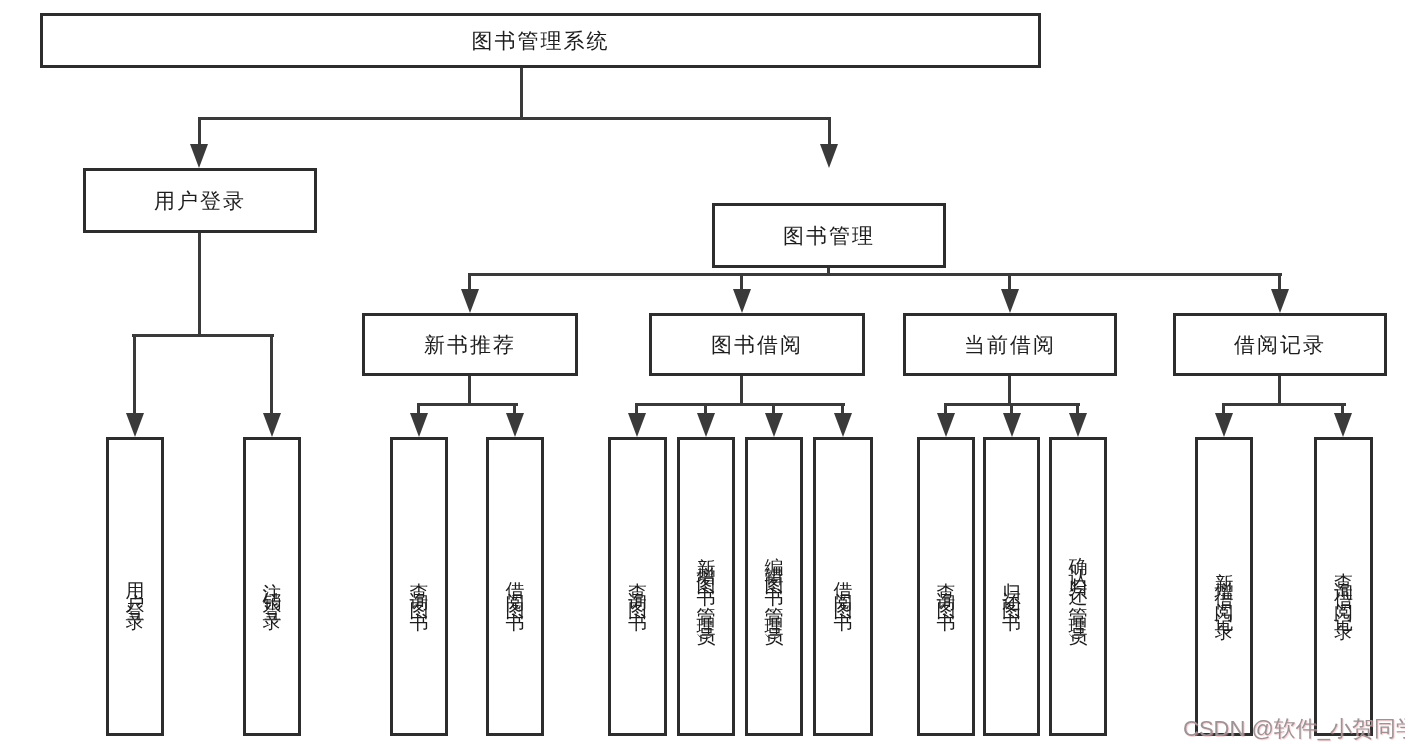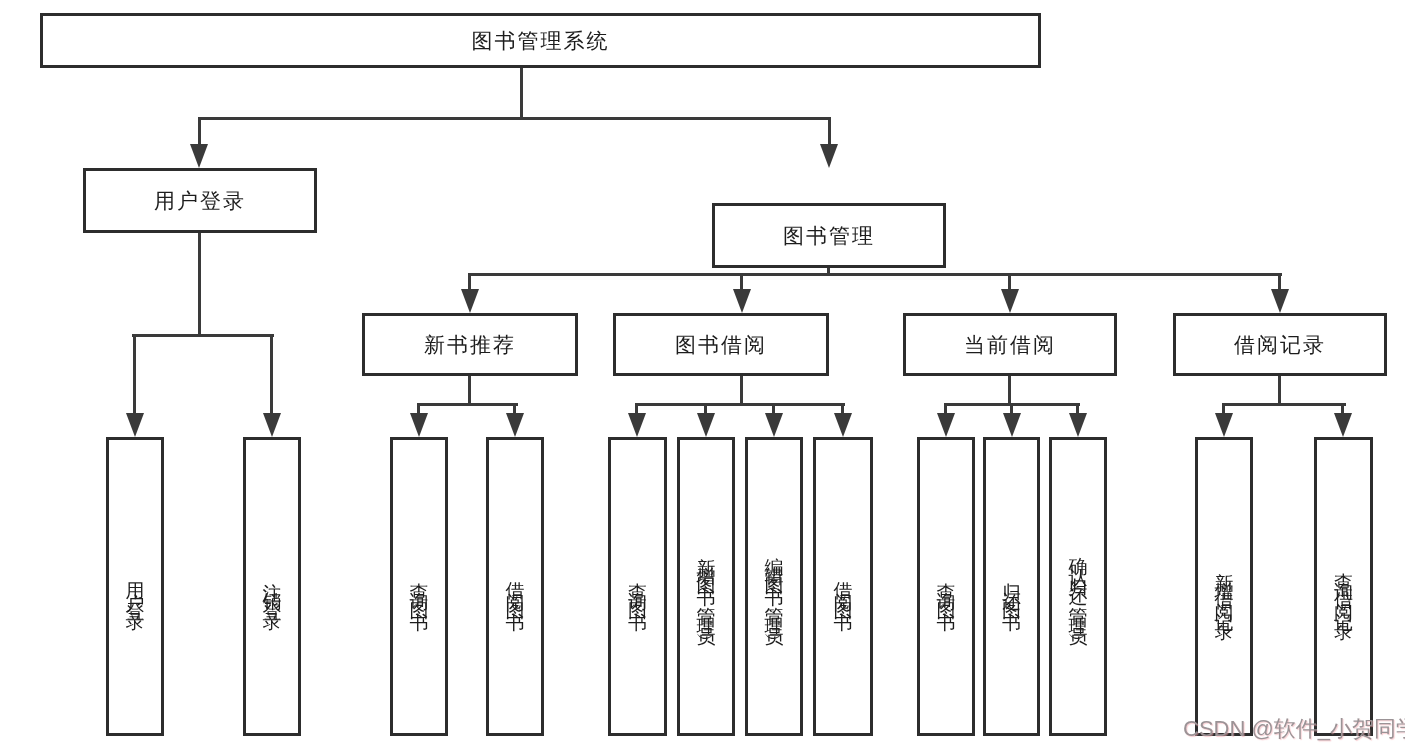--- a/index.html
+++ b/index.html
@@ -26,21 +26,21 @@
   .vbox{
     writing-mode:vertical-rl;text-orientation:mixed;
     font-size:19px;letter-spacing:10px;line-height:1.05;
     text-align:center;
   }
   
   #b-root   {left:40px;  top:13px;  width:1001px;height:55px;}
   #b-login  {left:83px;  top:168px; width:234px; height:65px;}
   #b-mgmt   {left:712px; top:168px; width:234px; height:65px;margin-top:35px;}
   #b-rec    {left:362px; top:313px; width:216px; height:63px;text-align:center;}
-  #b-borrow {left:613px; top:313px; width:216px; height:63px;}
+  #b-borrow {left:649px; top:313px; width:216px; height:63px;}
   #b-current{left:903px; top:313px; width:214px; height:63px;}
   #b-records{left:1173px;top:313px; width:214px; height:63px;}
   
   .leaf{top:437px;height:299px;}
   #l-a1{left:106px; width:58px;} #l-a2{left:243px; width:58px;}
   #l-b1{left:390px; width:58px;} #l-b2{left:486px; width:58px;}
   #l-c1{left:608px; width:59px;} #l-c2{left:677px; width:58px;}
   #l-c3{left:745px; width:58px;} #l-c4{left:813px; width:60px;}
   #l-d1{left:917px; width:58px;} #l-d2{left:983px; width:57px;}
   #l-d3{left:1049px;width:58px;}

